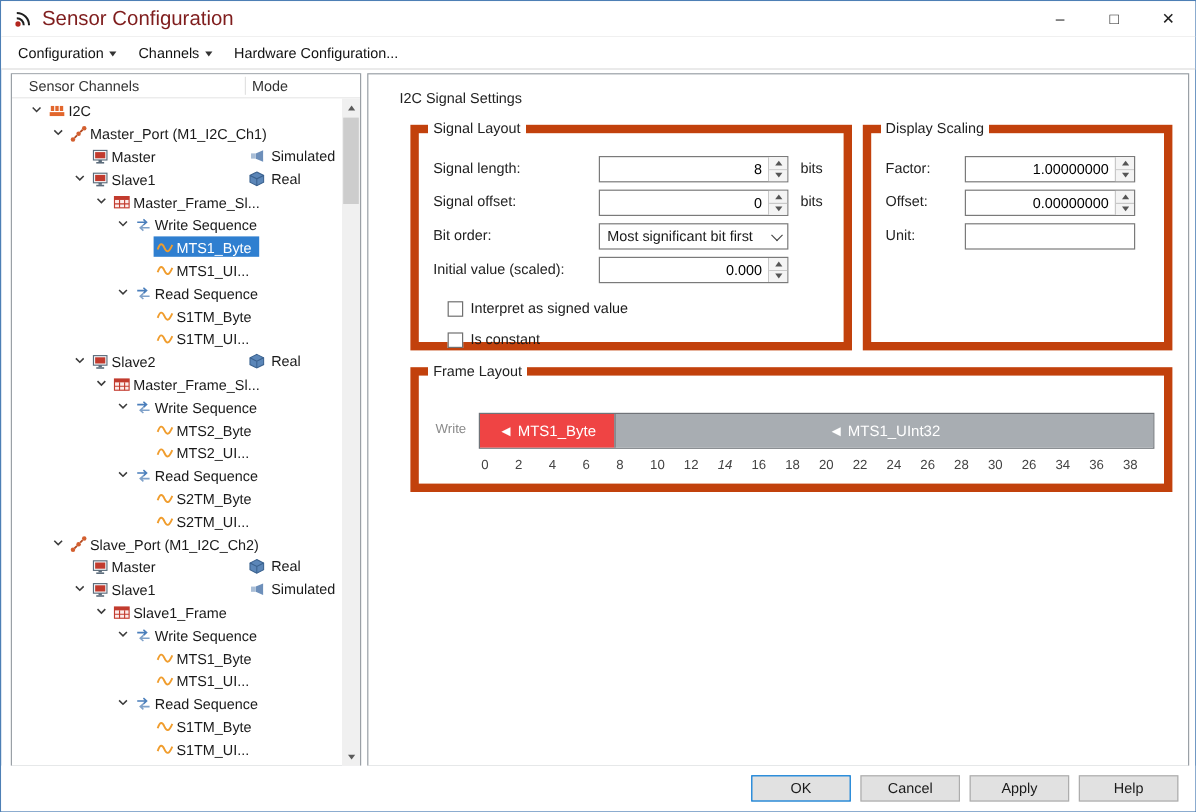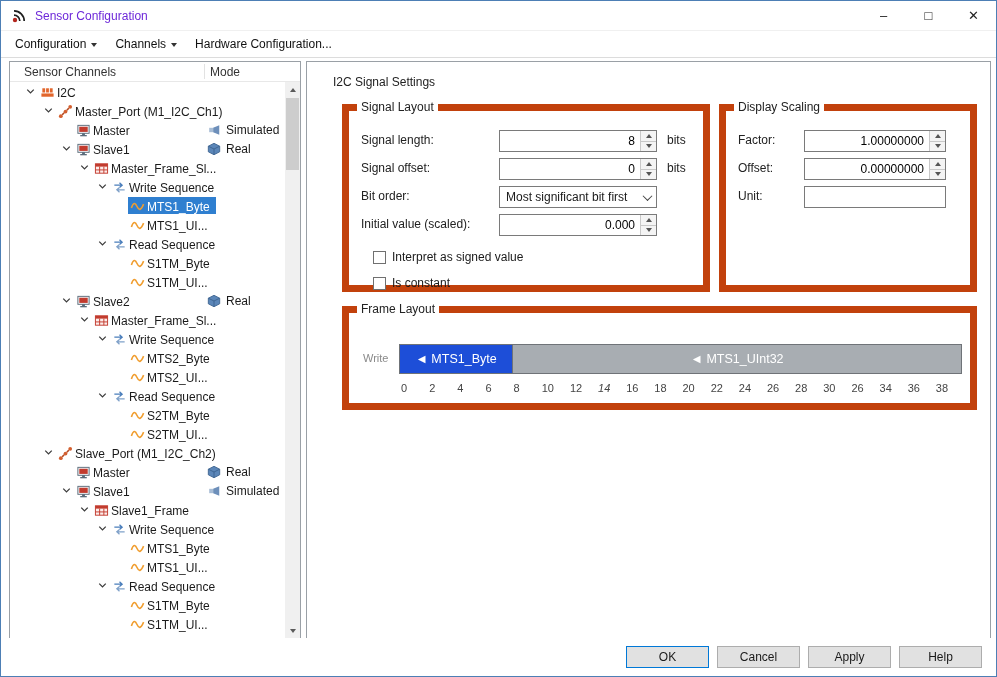--- a/index.html
+++ b/index.html
@@ -3,21 +3,21 @@
 <meta charset="utf-8">
 <style>
   *{box-sizing:border-box;margin:0;padding:0}
   html,body{width:997px;height:677px;overflow:hidden}
   body{font-family:"Liberation Sans",sans-serif;font-size:12px;color:#1a1a1a;background:#fff;position:relative}
   .window{position:absolute;inset:0;border:1px solid #4d7fb5;background:#fff}
 
   
   .titlebar{position:absolute;top:0;left:0;right:0;height:30px;display:flex;align-items:center;padding-left:9px;background:#fff;border-bottom:1px solid #f0f0f0}
   .app-icon{width:18px;height:18px;margin-right:7px;flex:none}
-  .title{font-size:12px;color:#6d28d9}
+  .title{font-size:17px;color:#7f1d1d}
   .win-controls{margin-left:auto;display:flex;height:100%}
   .win-btn{width:45px;height:100%;display:flex;align-items:center;justify-content:center;color:#222;font-size:13px}
 
   
   .menubar{position:absolute;top:30px;left:0;right:0;height:27px;display:flex;align-items:center;padding-left:5px;border-bottom:1px solid #dcdcdc;background:#fff}
   .menu-item{padding:4px 9px;display:flex;align-items:center;gap:5px;color:#111}
   .caret{width:0;height:0;border-left:3.5px solid transparent;border-right:3.5px solid transparent;border-top:4px solid #333;margin-top:2px}
 
   
   .tree-panel{position:absolute;left:8px;top:60px;width:292px;height:578px;border:1px solid #9aa0a6;background:#fff}
@@ -719,21 +719,21 @@
       </div>
 
       <span class="lbl" style="left:12px;top:75px">Unit:</span>
       <input class="text-input" style="left: 78px; top: 72px; width: 142px;" value="">
     </fieldset>
 
     <fieldset class="fs-frame">
       <legend>Frame Layout</legend>
       <span class="write-label">Write</span>
       <div class="frame-bar" id="frame-bar">
-          <div class="seg" style="width: 20%; background: #1d4ed8;">
+          <div class="seg" style="width: 20%; background: #ef4444;">
             <span>◄ MTS1_Byte</span>
           </div>
           <div class="seg" style="width: 80%; background: rgb(168, 173, 178); border-left: 1px solid rgb(111, 115, 120);">
             <span>◄ MTS1_UInt32</span>
           </div>
         </div>
       <div class="ruler" id="ruler">
           <span class="tick" style="left: 0%;">0</span>
           <span class="tick" style="left: 5%;">2</span>
           <span class="tick" style="left: 10%;">4</span>

